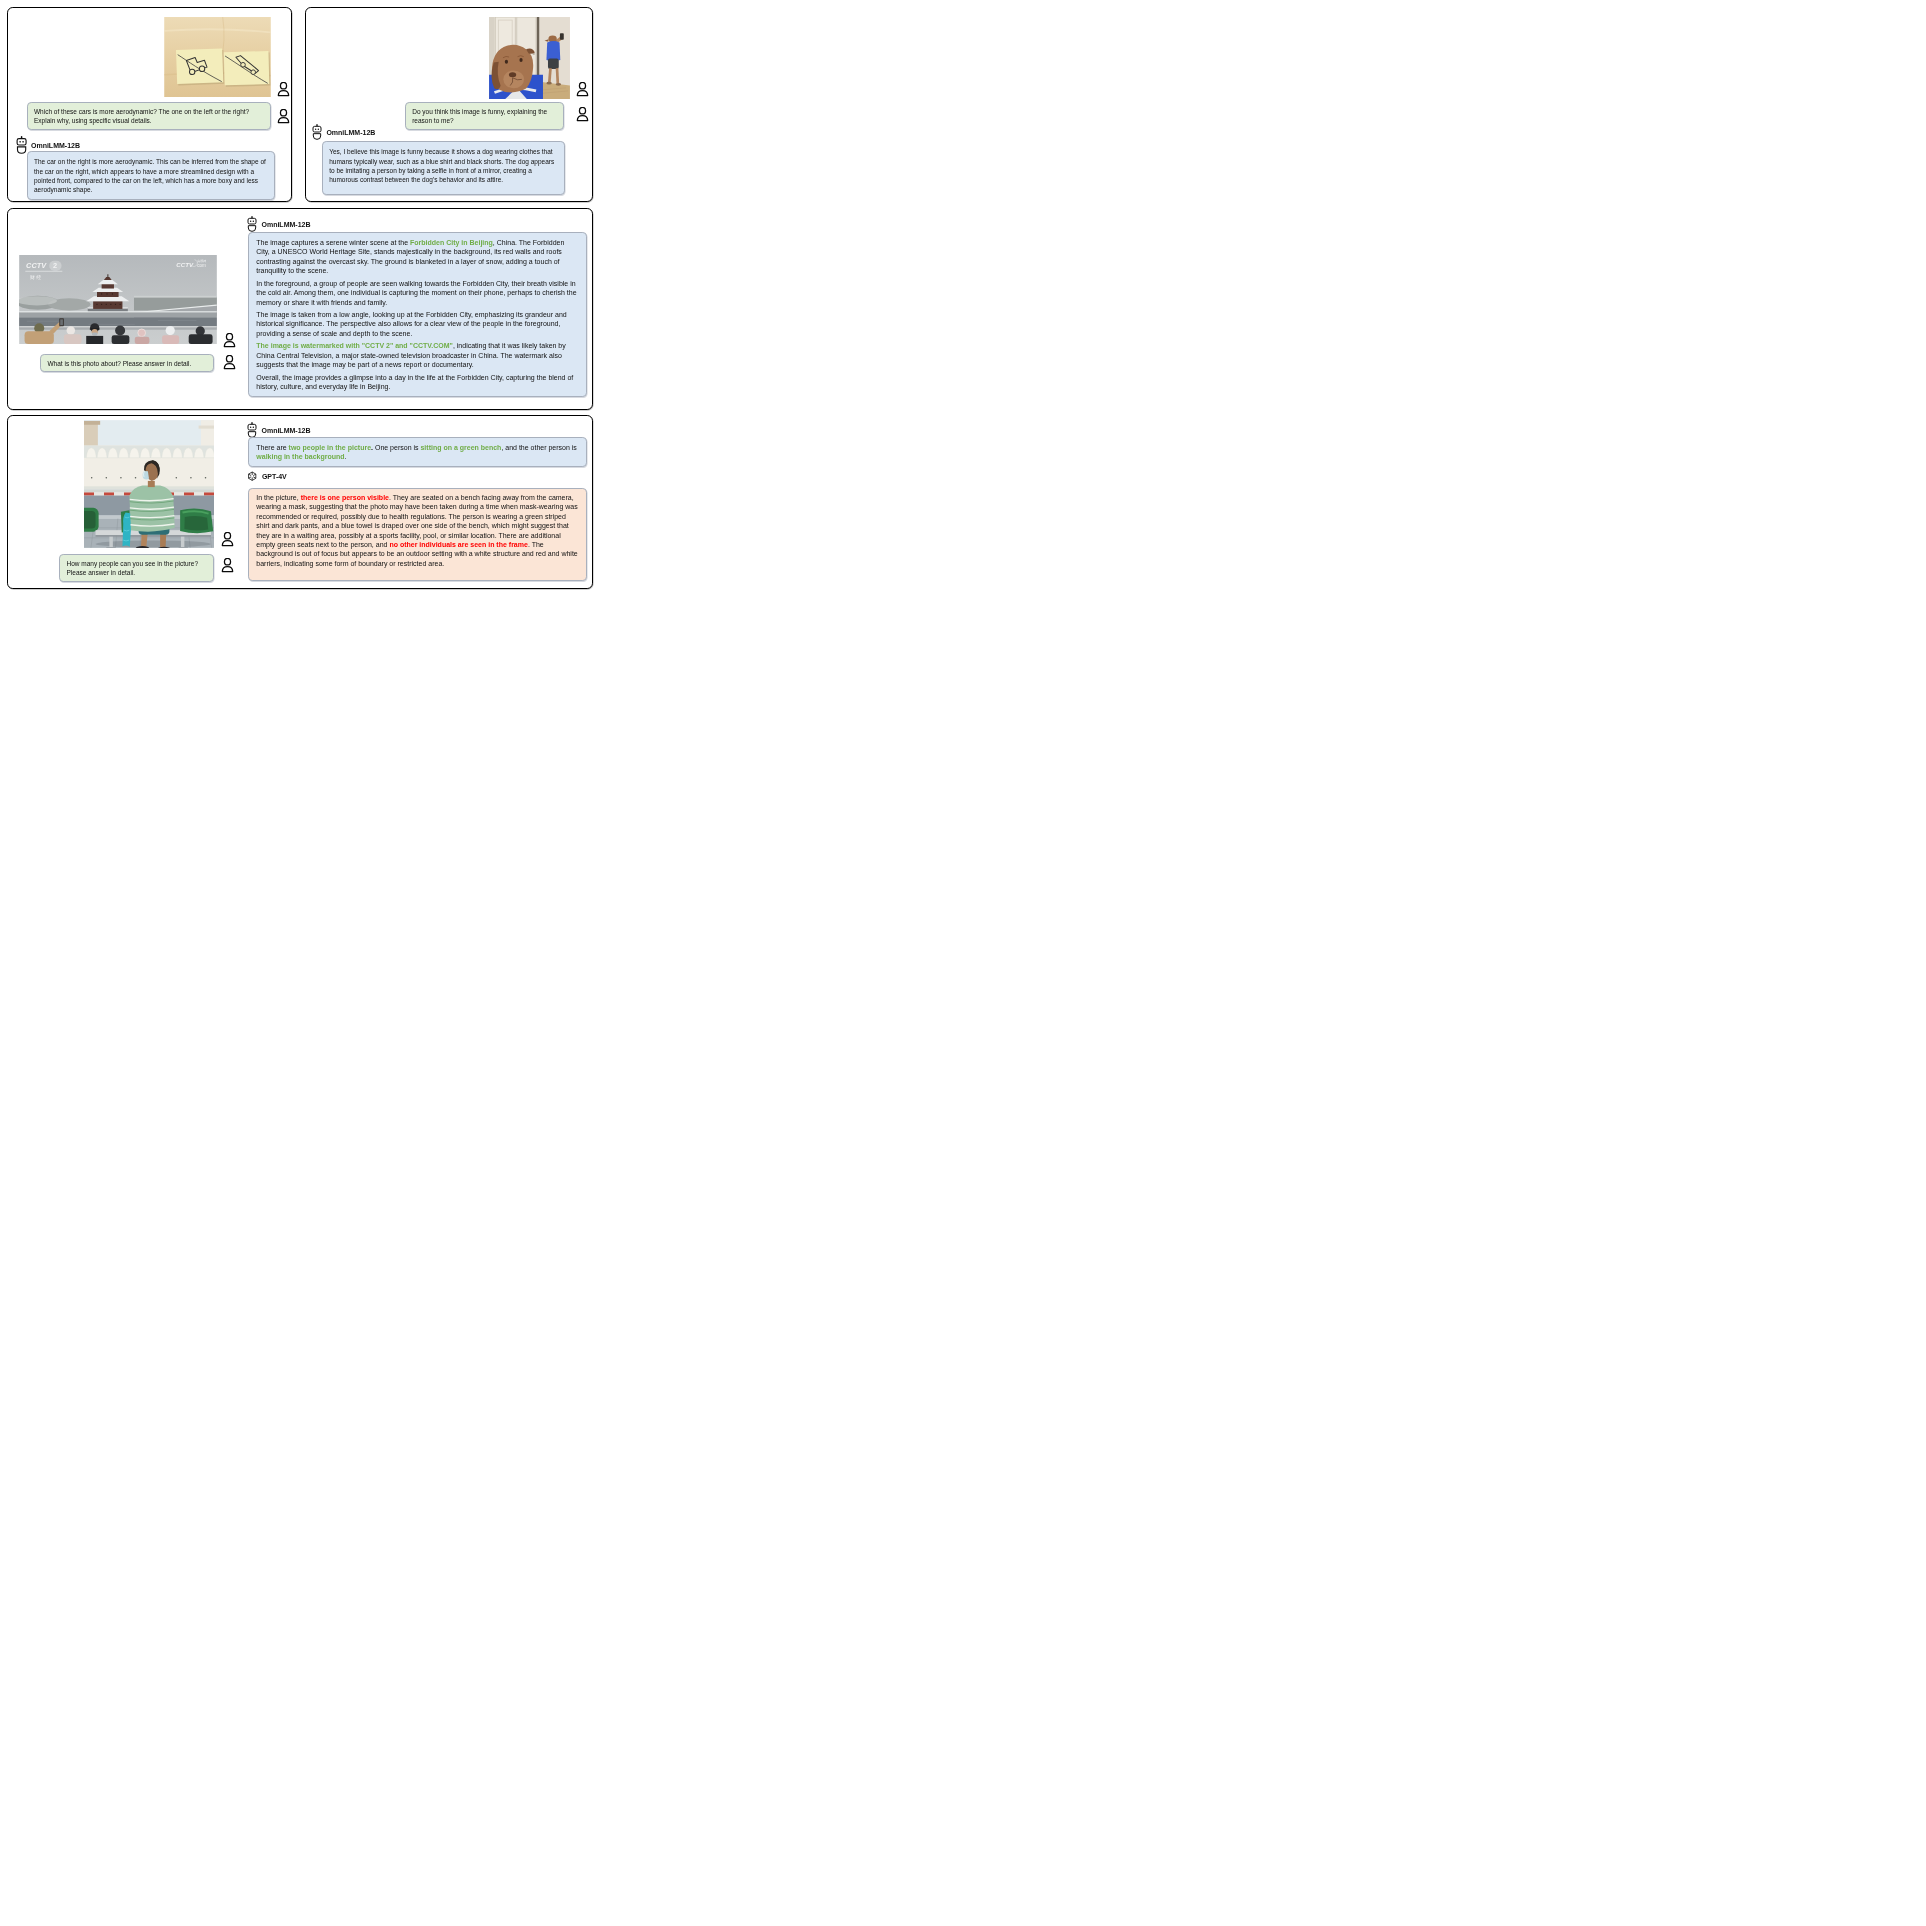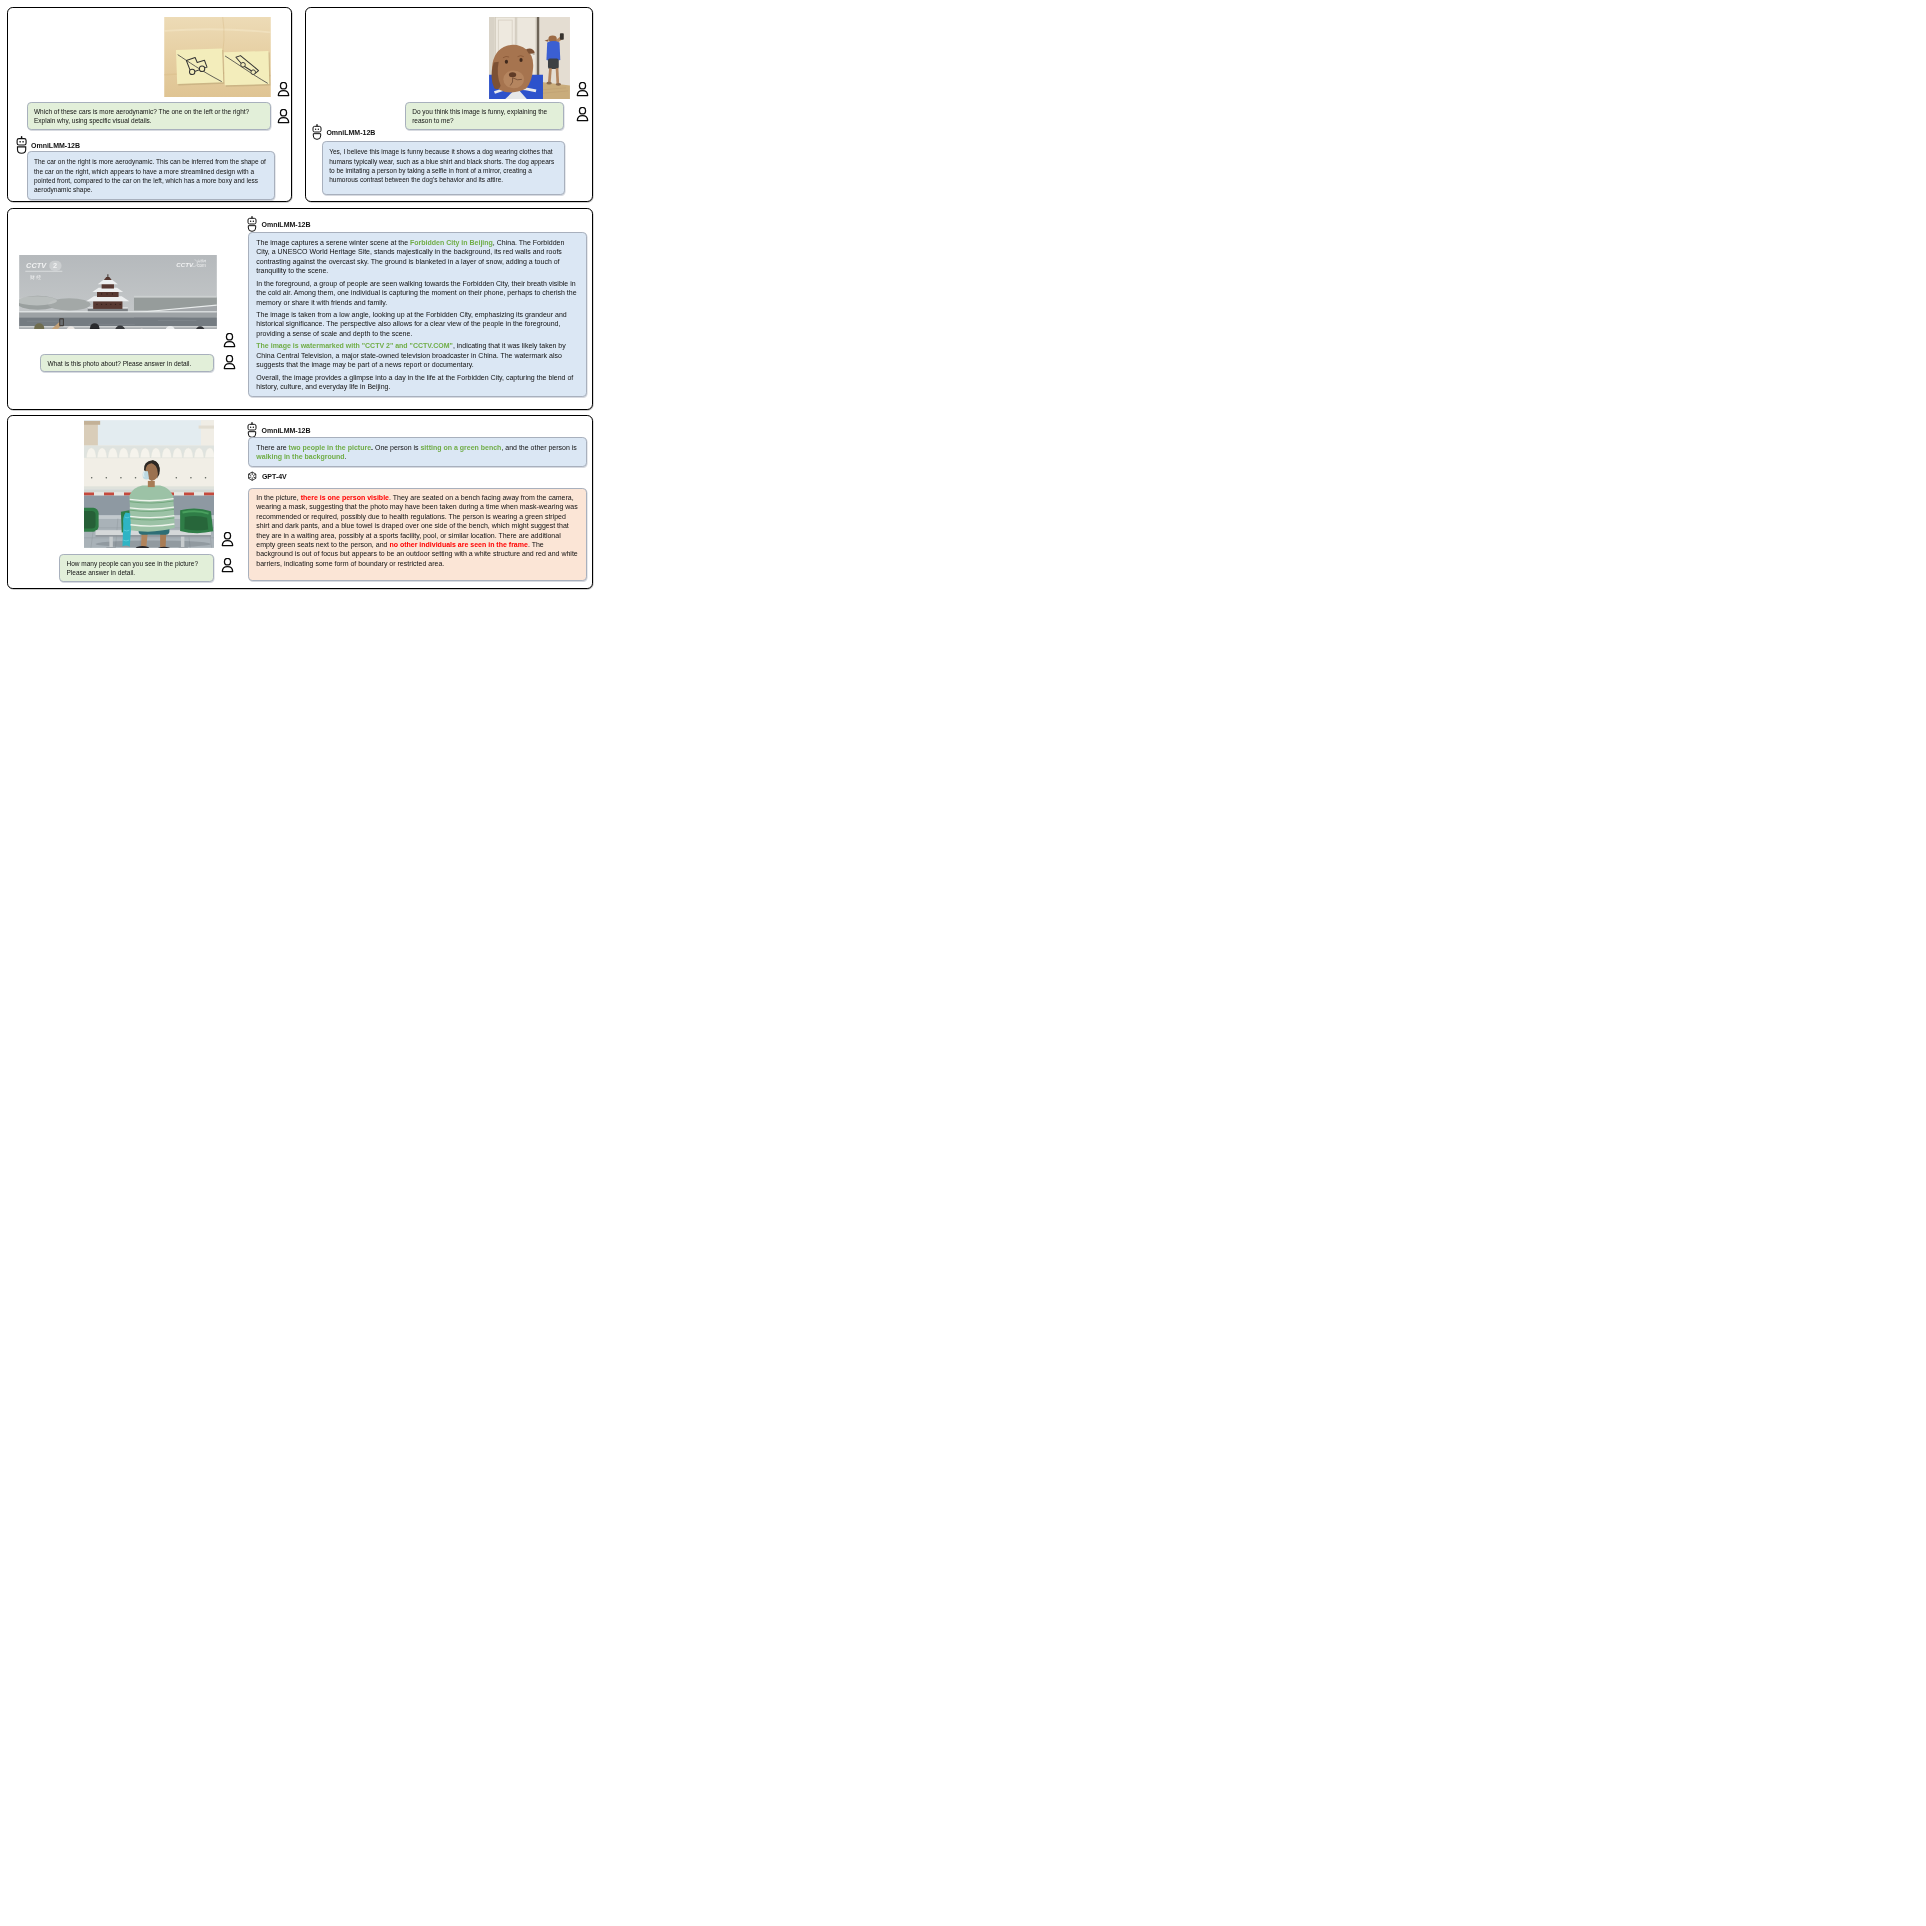--- a/index.html
+++ b/index.html
@@ -178,21 +178,21 @@
   <div class="bubble ans t34" style="left:240px;top:23px;width:339px;min-height:164px;">
     <div data-bind-paragraphs="panels.city.answer_paragraphs">
         <p><span>The image captures a serene winter scene at the </span><span class="seg-g">Forbidden City in Beijing</span><span>, China. The Forbidden City, a UNESCO World Heritage Site, stands majestically in the background, its red walls and roofs contrasting against the overcast sky. The ground is blanketed in a layer of snow, adding a touch of tranquility to the scene.</span></p>
         <p><span>In the foreground, a group of people are seen walking towards the Forbidden City, their breath visible in the cold air. Among them, one individual is capturing the moment on their phone, perhaps to cherish the memory or share it with friends and family.</span></p>
         <p><span>The image is taken from a low angle, looking up at the Forbidden City, emphasizing its grandeur and historical significance. The perspective also allows for a clear view of the people in the foreground, providing a sense of scale and depth to the scene.</span></p>
         <p><span class="seg-g">The image is watermarked with "CCTV 2" and "CCTV.COM"</span><span>, indicating that it was likely taken by China Central Television, a major state-owned television broadcaster in China. The watermark also suggests that the image may be part of a news report or documentary.</span></p>
         <p><span>Overall, the image provides a glimpse into a day in the life at the Forbidden City, capturing the blend of history, culture, and everyday life in Beijing.</span></p>
       </div>
   </div>
 
-  <div class="photo" style="left:10.4px;top:46px;width:198px;height:74px;">
+  <div class="photo" style="left:10.4px;top:46px;width:198px;height:89px;">
     <svg width="198" height="89" viewBox="0 0 513 231">
       <defs>
         <linearGradient id="sky" x1="0" y1="0" x2="0" y2="1">
           <stop offset="0" stop-color="#b5b9bc"></stop>
             <stop offset="1" stop-color="#cbcecf"></stop>
         </linearGradient>
       </defs>
       <rect width="513" height="231" fill="url(#sky)"></rect>
       <ellipse cx="48" cy="124" rx="55" ry="18" fill="#9aa09f"></ellipse>
       <ellipse cx="130" cy="128" rx="55" ry="16" fill="#a3a8a7"></ellipse>

